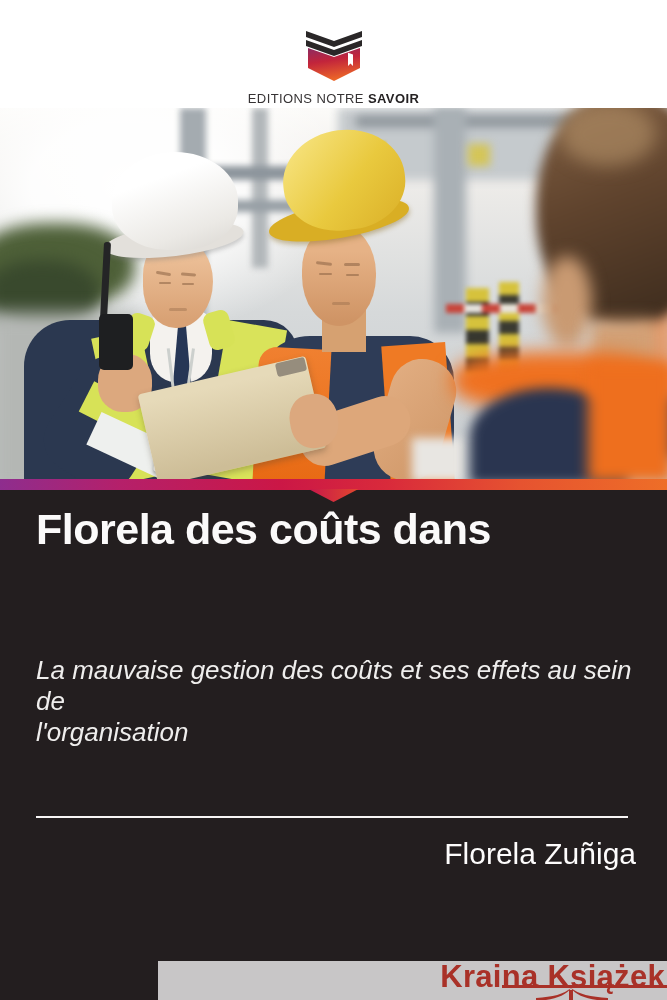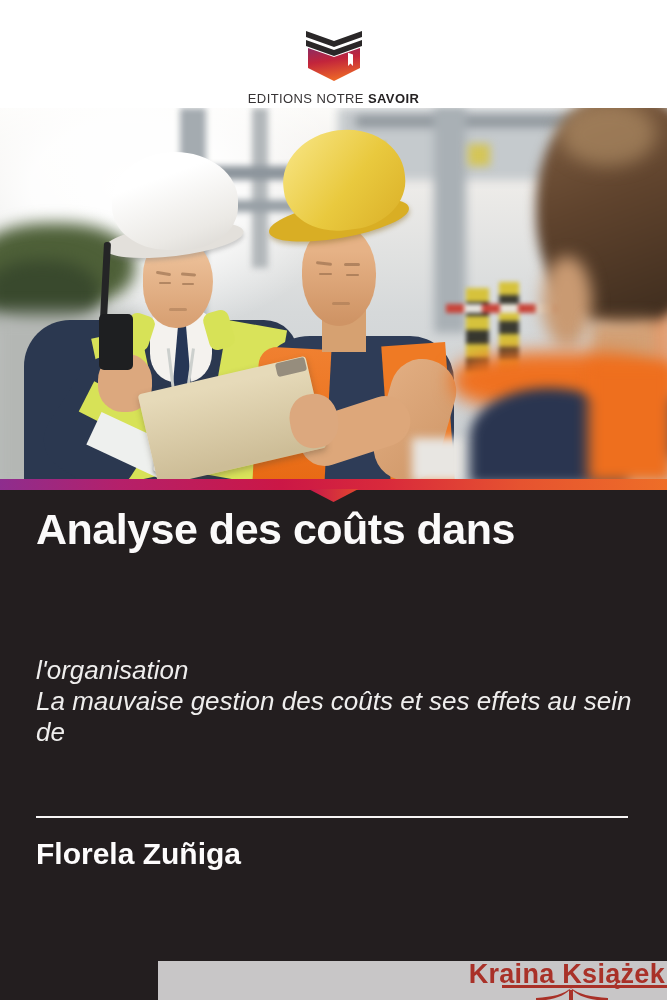--- a/index.html
+++ b/index.html
@@ -123,25 +123,25 @@
   .stripe-arrow{left:50%;top:489px;margin-left:-25px;width:50px;height:13px;
     background:linear-gradient(90deg,#c8184a,#e2472e);
     clip-path:polygon(0 0,100% 0,50% 100%);}
 
   
   .title-block{left:36px;top:506px;width:600px;color:#fbfafa;font-weight:700;
     font-size:43px;line-height:47px;letter-spacing:-.5px;}
   .subtitle-block{left:36px;top:655px;width:600px;color:#efeeed;font-style:italic;
     font-size:26px;line-height:31px;font-weight:400;}
   .divider{left:36px;top:816px;width:592px;height:2px;background:#f7f5f5;}
-  .author{left:36px;top:837px;width:600px;color:#fdfcfc;font-weight:700;font-size:30px;}
+  .author{left:36px;top:837px;width:600px;color:#fdfcfc;font-weight:400;font-size:30px;text-align:right;}
 
   
   .wm-band{left:158px;top:961px;width:509px;height:39px;background:#c8c6c7;}
-  .wm-label{position:absolute;right:2px;top:-2px;color:#a93128;font-weight:700;font-size:27px;letter-spacing:.3px;}
+  .wm-label{position:absolute;right:2px;top:-2px;color:#a93128;font-weight:700;font-size:31px;letter-spacing:.3px;}
   .wm-underline{position:absolute;right:0;top:24px;width:165px;height:3px;background:#a93128;}
   .wm-book{position:absolute;right:58px;top:27px;width:74px;height:13px;}
 </style>
 </head>
 <body>
 
 <div class="cover">
 
   <div class="abs pub-band">
     <svg class="abs pub-logo" viewBox="0 0 60 56">
@@ -239,25 +239,25 @@
       <div class="abs fg-vest-top"></div>
       <div class="abs fg-shoulder"></div>
       <div class="abs fg-vest-r"></div>
     </div>
   </div>
 
   <div class="abs stripe"></div>
   <div class="abs stripe-arrow"></div>
 
   <div class="abs title-block">
-    <div>Analyse des coûts dans</div>
+    <div>Florela des coûts dans</div>
   </div>
   <div class="abs subtitle-block">
+    <div>La mauvaise gestion des coûts et ses effets au sein de</div>
     <div>l'organisation</div>
-    <div>La mauvaise gestion des coûts et ses effets au sein de</div>
   </div>
   <div class="abs divider"></div>
   <div class="abs author">Florela Zuñiga</div>
 
   <div class="abs wm-band">
     <div class="wm-label">Kraina Książek</div>
     <div class="wm-underline"></div>
     <svg class="wm-book" viewBox="0 0 74 13">
       <path d="M1,13 C18,12 31,8 36,0 C41,8 54,12 73,13 L73,10 C56,9 43,6 36,0 C29,6 18,9 1,10 Z" fill="#a93128"></path>
       <rect x="34" y="2" width="4" height="11" fill="#a93128"></rect>

